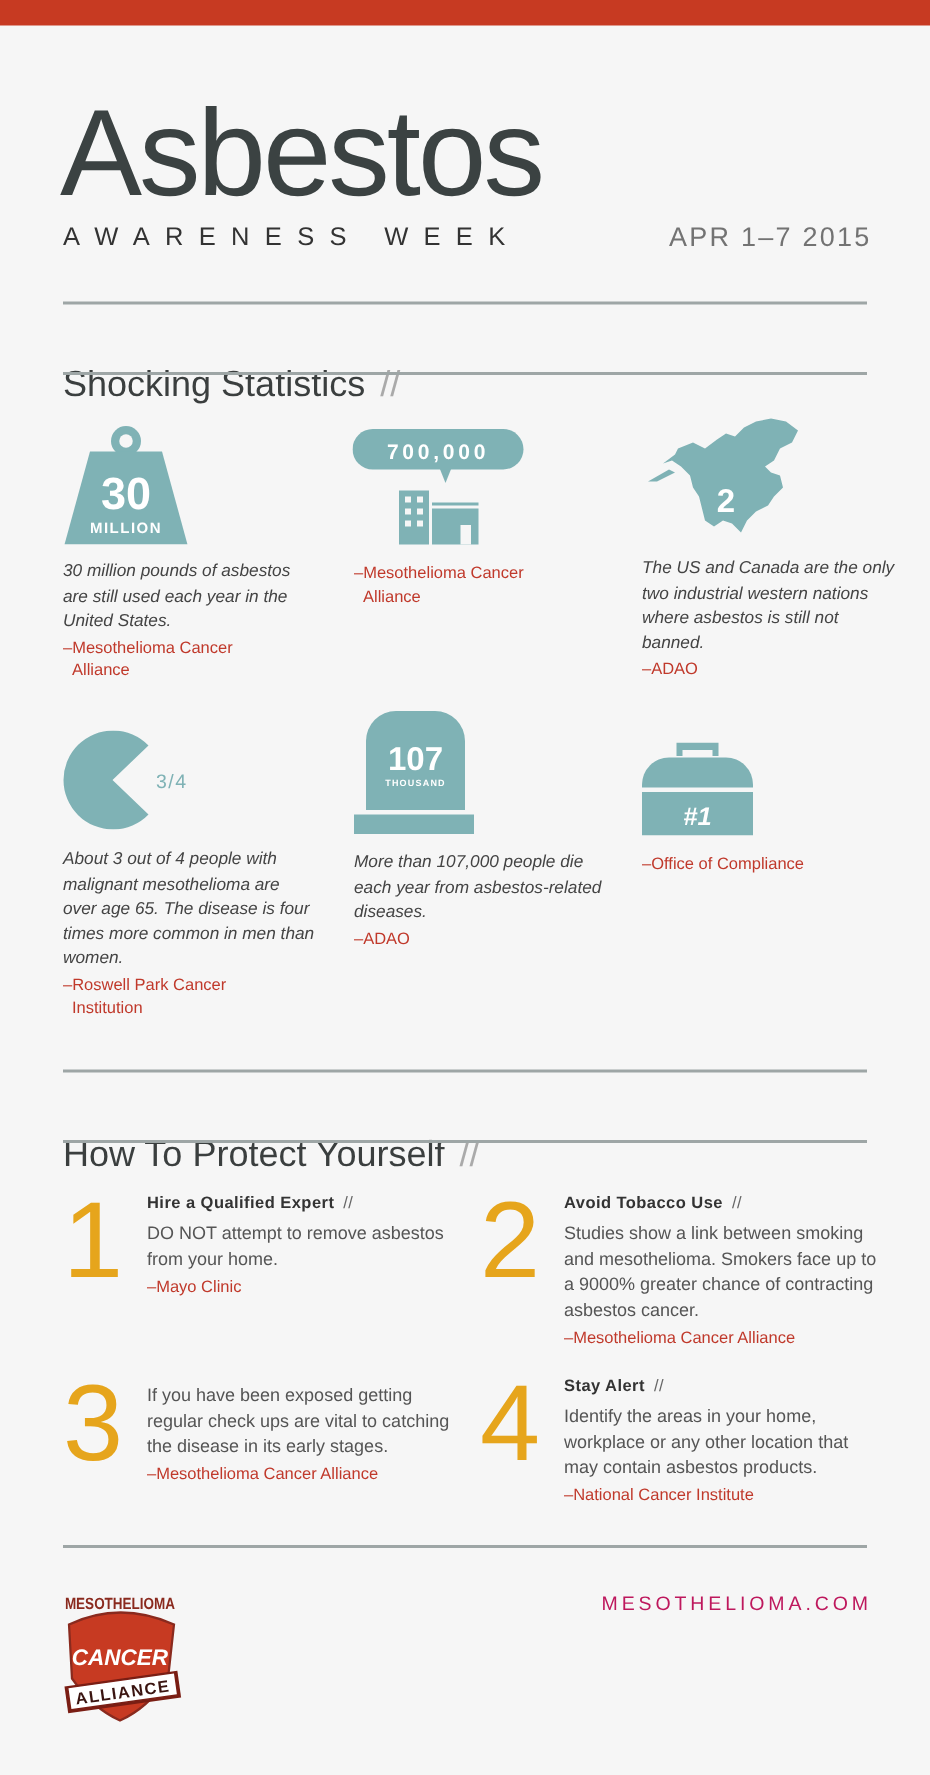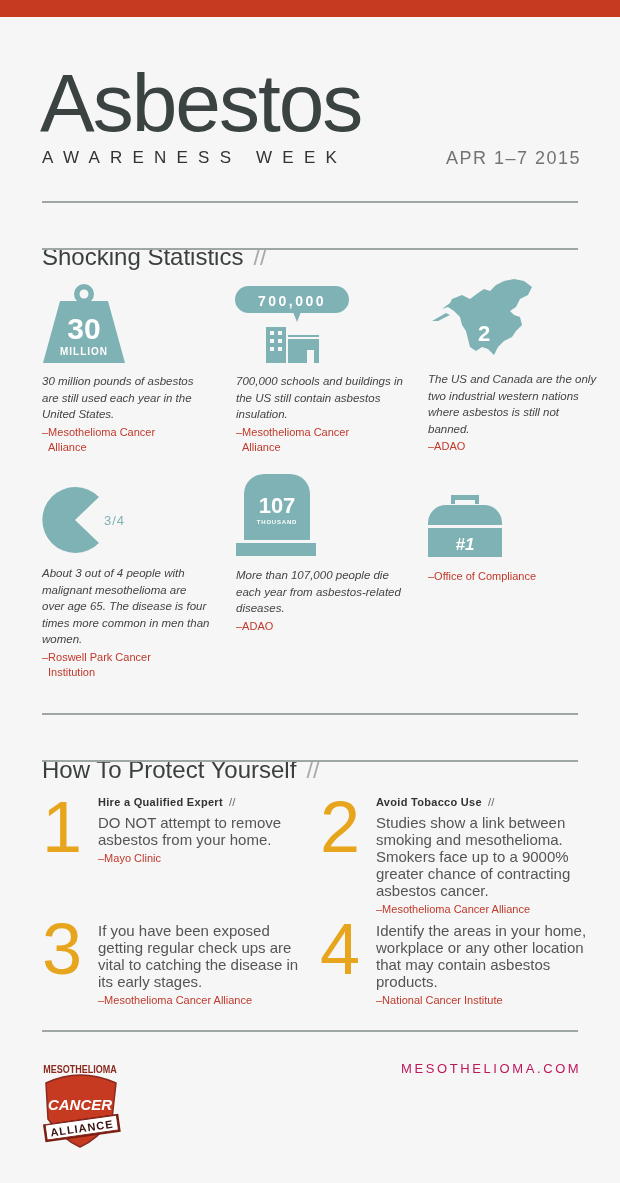--- a/index.html
+++ b/index.html
@@ -16,21 +16,21 @@
     .stat .text { font-size: 11.5px; line-height: 16.5px; color: #444; font-style: italic; }
     .stat .src { font-size: 11px; line-height: 15.5px; color: #c0392b; margin-top: 2px; }
     .stat .src .cont { padding-left: 6px; display: block; }
     .icon { position: absolute; }
     .teal { fill: #7fb2b5; }
     .tip { position: absolute; width: 260px; }
     .tip .num { position: absolute; left: 0; top: -4px; font-size: 72px; color: #e6a51c; font-weight: 300; line-height: 72px; width: 50px; }
     .tip .body { position: absolute; left: 56px; top: 0; width: 215px; }
     .tip .head { font-size: 11px; font-weight: 700; color: #333; line-height: 14px; letter-spacing: 0.3px; }
     .tip .head .slashes { color: #666; font-weight: 400; margin-left: 6px; }
-    .tip .text { font-size: 15px; line-height: 17px; color: #555; margin-top: 5px; }
+    .tip .text { font-size: 12px; line-height: 17px; color: #555; margin-top: 5px; }
     .tip .src { font-size: 11px; line-height: 15px; color: #c0392b; margin-top: 3px; }
     .site { position: absolute; left: 401px; top: 1061px; font-size: 13px; letter-spacing: 2.6px; color: #be185d; }
     .logo { position: absolute; left: 40px; top: 1057px; width: 86px; height: 92px; }
   </style>
 </head>
 <body>
 
 <div class="topbar"></div>
 
 <div class="title">Asbestos</div>
@@ -67,21 +67,20 @@
     <rect x="43" y="45" width="4" height="4" fill="#f6f6f6"></rect>
   <rect x="35" y="53" width="4" height="4" fill="#f6f6f6"></rect>
     <rect x="43" y="53" width="4" height="4" fill="#f6f6f6"></rect>
   <rect x="35" y="61" width="4" height="4" fill="#f6f6f6"></rect>
     <rect x="43" y="61" width="4" height="4" fill="#f6f6f6"></rect>
   <rect class="teal" x="53" y="49" width="31" height="2"></rect>
   <rect class="teal" x="53" y="53" width="31" height="24"></rect>
   <rect x="72" y="64" width="7" height="13" fill="#f6f6f6"></rect>
 </svg>
 <div class="stat" style="left:236px;top:373px">
-  <div class="text">700,000 schools and buildings in the US still contain asbestos insulation.</div>
   <div class="src">
     <span>–Mesothelioma Cancer</span>
     <span class="cont">Alliance</span>
   </div>
 </div>
 
 <svg class="icon" style="left:432px;top:277px" width="110" height="85" viewBox="0 0 110 85">
   <path class="teal" d="M20 22 L30 18 L38 22 L46 16 L52 12 L58 14 L64 8 L72 4 L82 2 L92 4 L100 10 L96 18 L88 22 L84 30 L78 34 L82 38 L88 40 L90 48 L84 54 L80 60 L72 64 L66 70 L62 78 L56 72 L50 70 L44 74 L38 70 L36 62 L34 54 L30 48 L28 40 L22 34 L16 30 L10 32 L18 26 Z"></path>
   <path class="teal" d="M0 44 L14 36 L18 38 L6 44 Z"></path>
   <text x="52" y="64" text-anchor="middle" fill="#fff" font-family="Liberation Sans, sans-serif" font-weight="700" font-size="22">2</text>
@@ -158,20 +157,21 @@
   <div class="num">3</div>
   <div class="body">
     <div class="text">If you have been exposed getting regular check ups are vital to catching the disease in its early stages.</div>
     <div class="src">–Mesothelioma Cancer Alliance</div>
   </div>
 </div>
 
 <div class="tip" style="left:320px;top:917px">
   <div class="num">4</div>
   <div class="body">
+    <div class="head"><span>Stay Alert</span><span class="slashes">//</span></div>
     <div class="text">Identify the areas in your home, workplace or any other location that may contain asbestos products.</div>
     <div class="src">–National Cancer Institute</div>
   </div>
 </div>
 
 <div class="rule" style="top:1030px"></div>
 
 <svg class="logo" viewBox="0 0 86 92">
   <text x="40" y="13" text-anchor="middle" fill="#8a2a1e" font-family="Liberation Sans, sans-serif" font-weight="700" font-size="9" transform="scale(1,1.2)">MESOTHELIOMA</text>
   <path d="M6 26 Q40 10 76 26 L72 62 Q58 82 40 90 Q22 82 8 62 Z" fill="#c73a22" stroke="#8a2a1e" stroke-width="1.5"></path>

